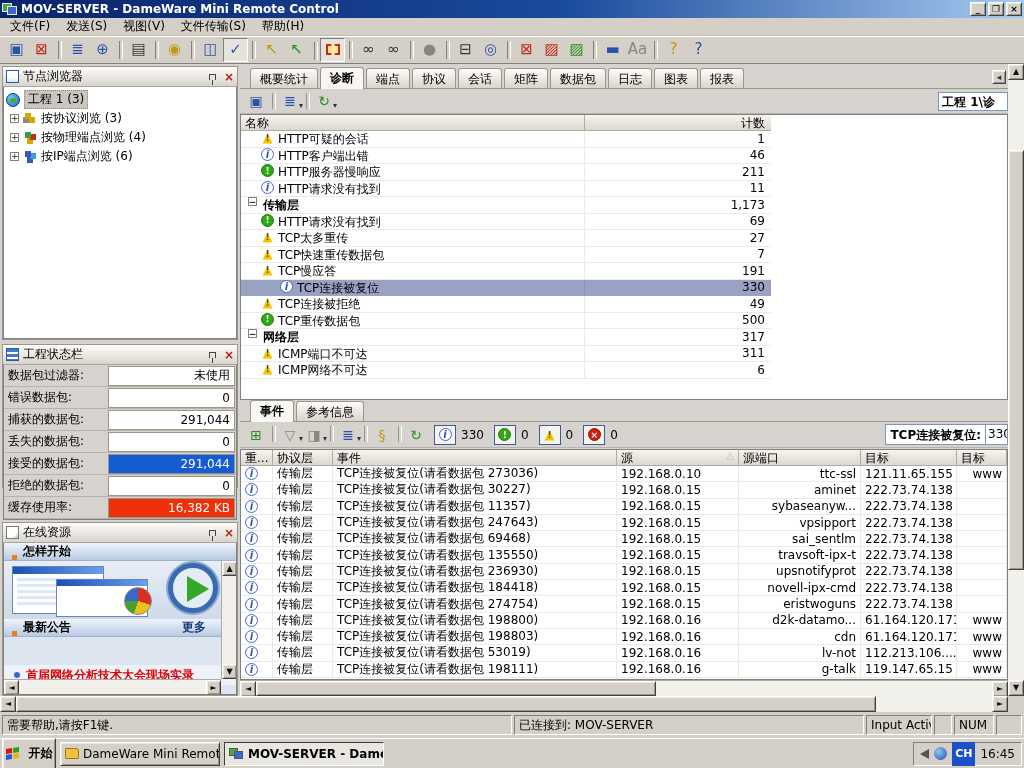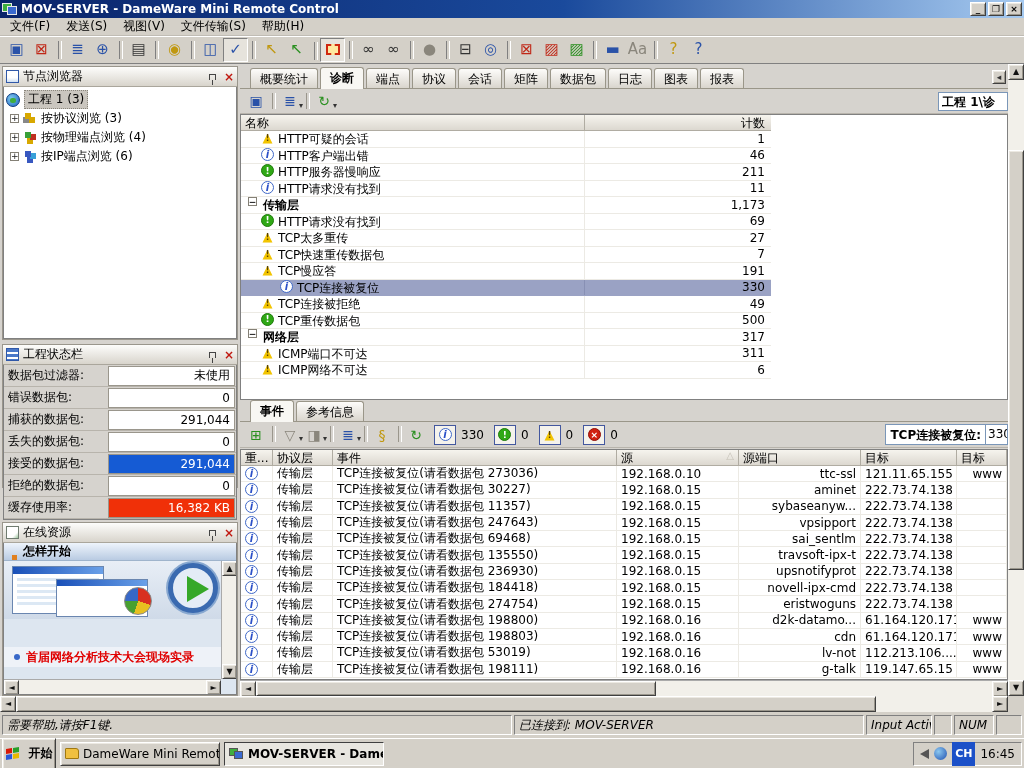--- a/index.html
+++ b/index.html
@@ -186,21 +186,21 @@
   .rv-v .sb-u { position:absolute; top:0; left:0; } .rv-v .sb-d { position:absolute; bottom:0; left:0; }
   .rv-h { position:absolute; left:0; top:632px; width:1008px; height:16px; background:#f2f0ea; }
   .rv-h .thumb { position:absolute; left:16px; top:0; width:860px; height:16px; }
   .rv-h .sb-l { position:absolute; left:0; top:0; } .rv-h .sb-r { position:absolute; right:0; top:0; }
   .rv-c { position:absolute; left:1008px; top:632px; width:16px; height:16px; background:#d4d0c8; }
   .sbtn16 { width:16px; height:16px; }
 
   
   .statusbar { position:absolute; top:712px; left:0; width:1024px; height:26px; background:#d4d0c8;
     display:flex; align-items:center; gap:2px; padding:0 2px; }
-  .pane { height:16px; display:flex; align-items:center; padding:9px 4px; white-space:nowrap; overflow:hidden;font-style:italic; }
+  .pane { height:16px; display:flex; align-items:center; padding:9px 4px; white-space:nowrap; overflow:hidden; }
   .pane.help { flex:0 0 510px; } .pane.conn { flex:1; } .pane.inp { flex:0 0 66px; }
   .pane.sm { flex:0 0 18px; } .pane.num { flex:0 0 40px; } .pane.end { flex:0 0 26px; }
 
   
   .taskbar { position:absolute; top:738px; left:0; width:1024px; height:30px; background:#d4d0c8;
     border-top:1px solid #fff; display:flex; align-items:center; gap:4px; padding:0 2px; }
   .startbtn { width:54px; height:32px; font-weight:bold; gap:10px; }
   .winflag { width:13px; height:12px; display:grid; grid-template-columns:6px 6px; grid-template-rows:5px 5px; gap:1px; transform:skewY(-8deg); }
   .winflag i { display:block; } .wf1{background:#d81808;} .wf2{background:#28a028;} .wf3{background:#2858d8;} .wf4{background:#e8b800;}
   .task { width:160px; height:24px; justify-content:flex-start; gap:4px; padding:0 4px; white-space:nowrap; overflow:hidden; }
@@ -400,20 +400,25 @@
       <div class="obody">
         <div class="ostrip">
           <span class="obullet"></span>
           <span>怎样开始</span>
         </div>
         <div class="oimg">
           <span class="miniwin"></span>
           <span class="miniwin2"></span>
           <span class="pie"></span>
           <span class="play"></span>
+        </div>
+        <div class="ostrip">
+          <span class="obullet"></span>
+          <span>最新公告</span>
+          <span class="omore">更多</span>
         </div>
         <div class="onews">
           <span class="nbullet"></span>
           <span class="ntext">首届网络分析技术大会现场实录</span>
         </div>
         <div class="oscroll-v">
           <span class="sbtn btn3d">
               <span class="arrow">▲</span>
             </span>
           <span class="sbtn btn3d" style="position:absolute;bottom:0;">

